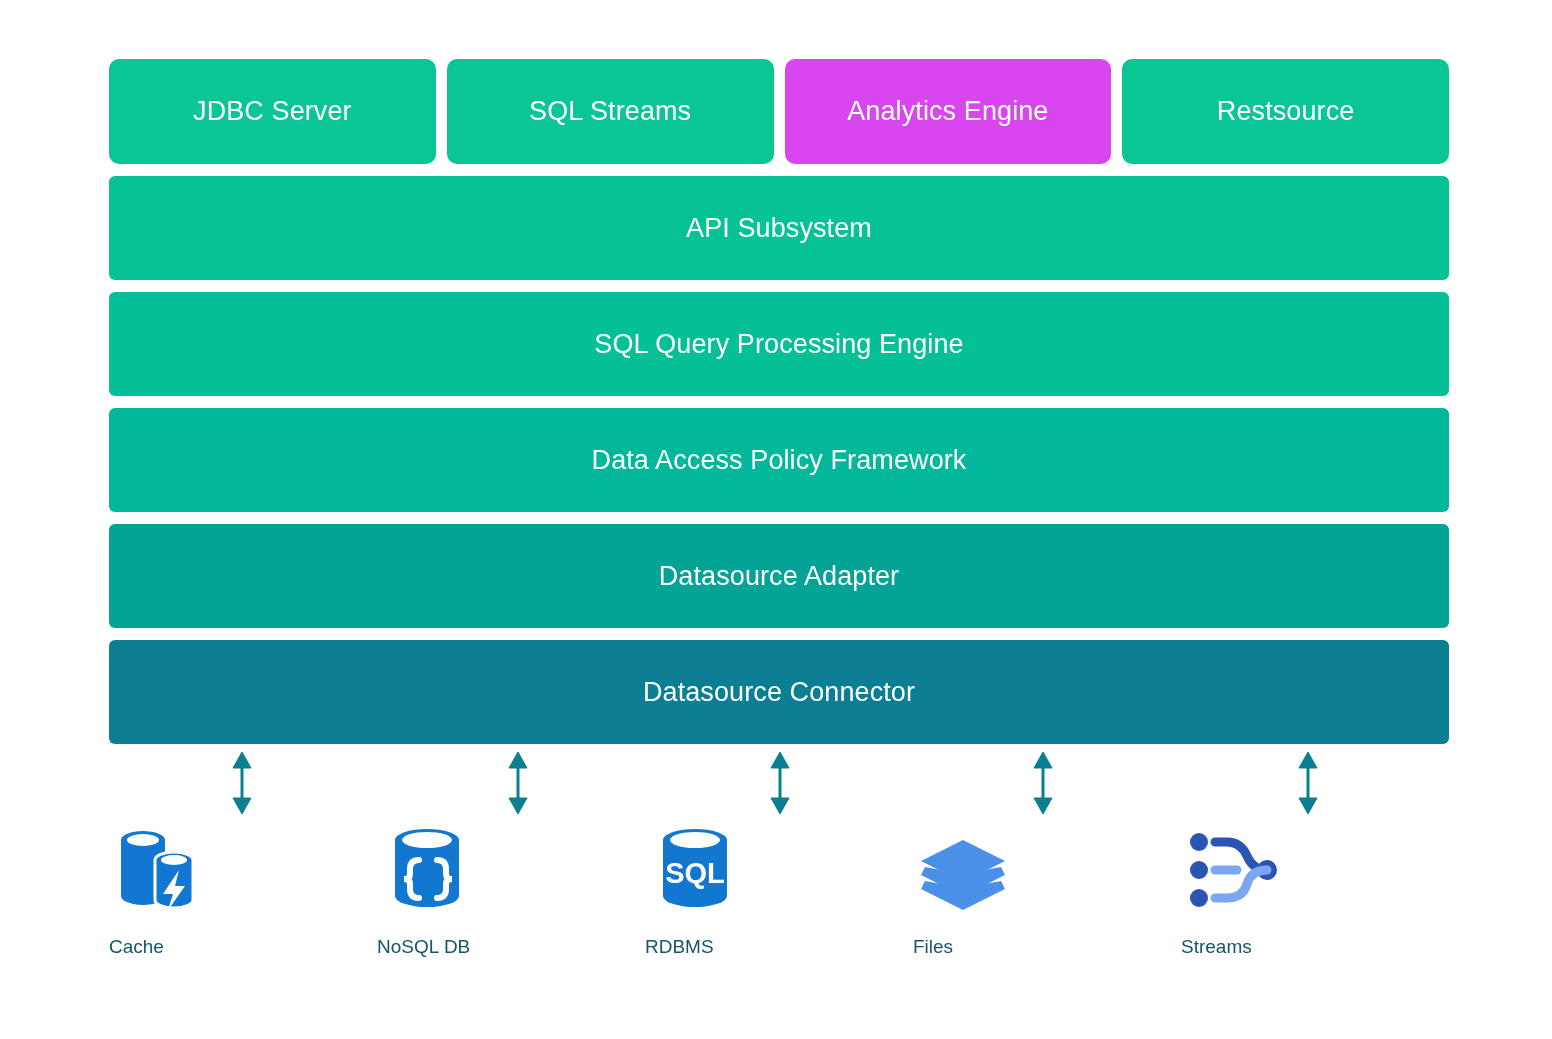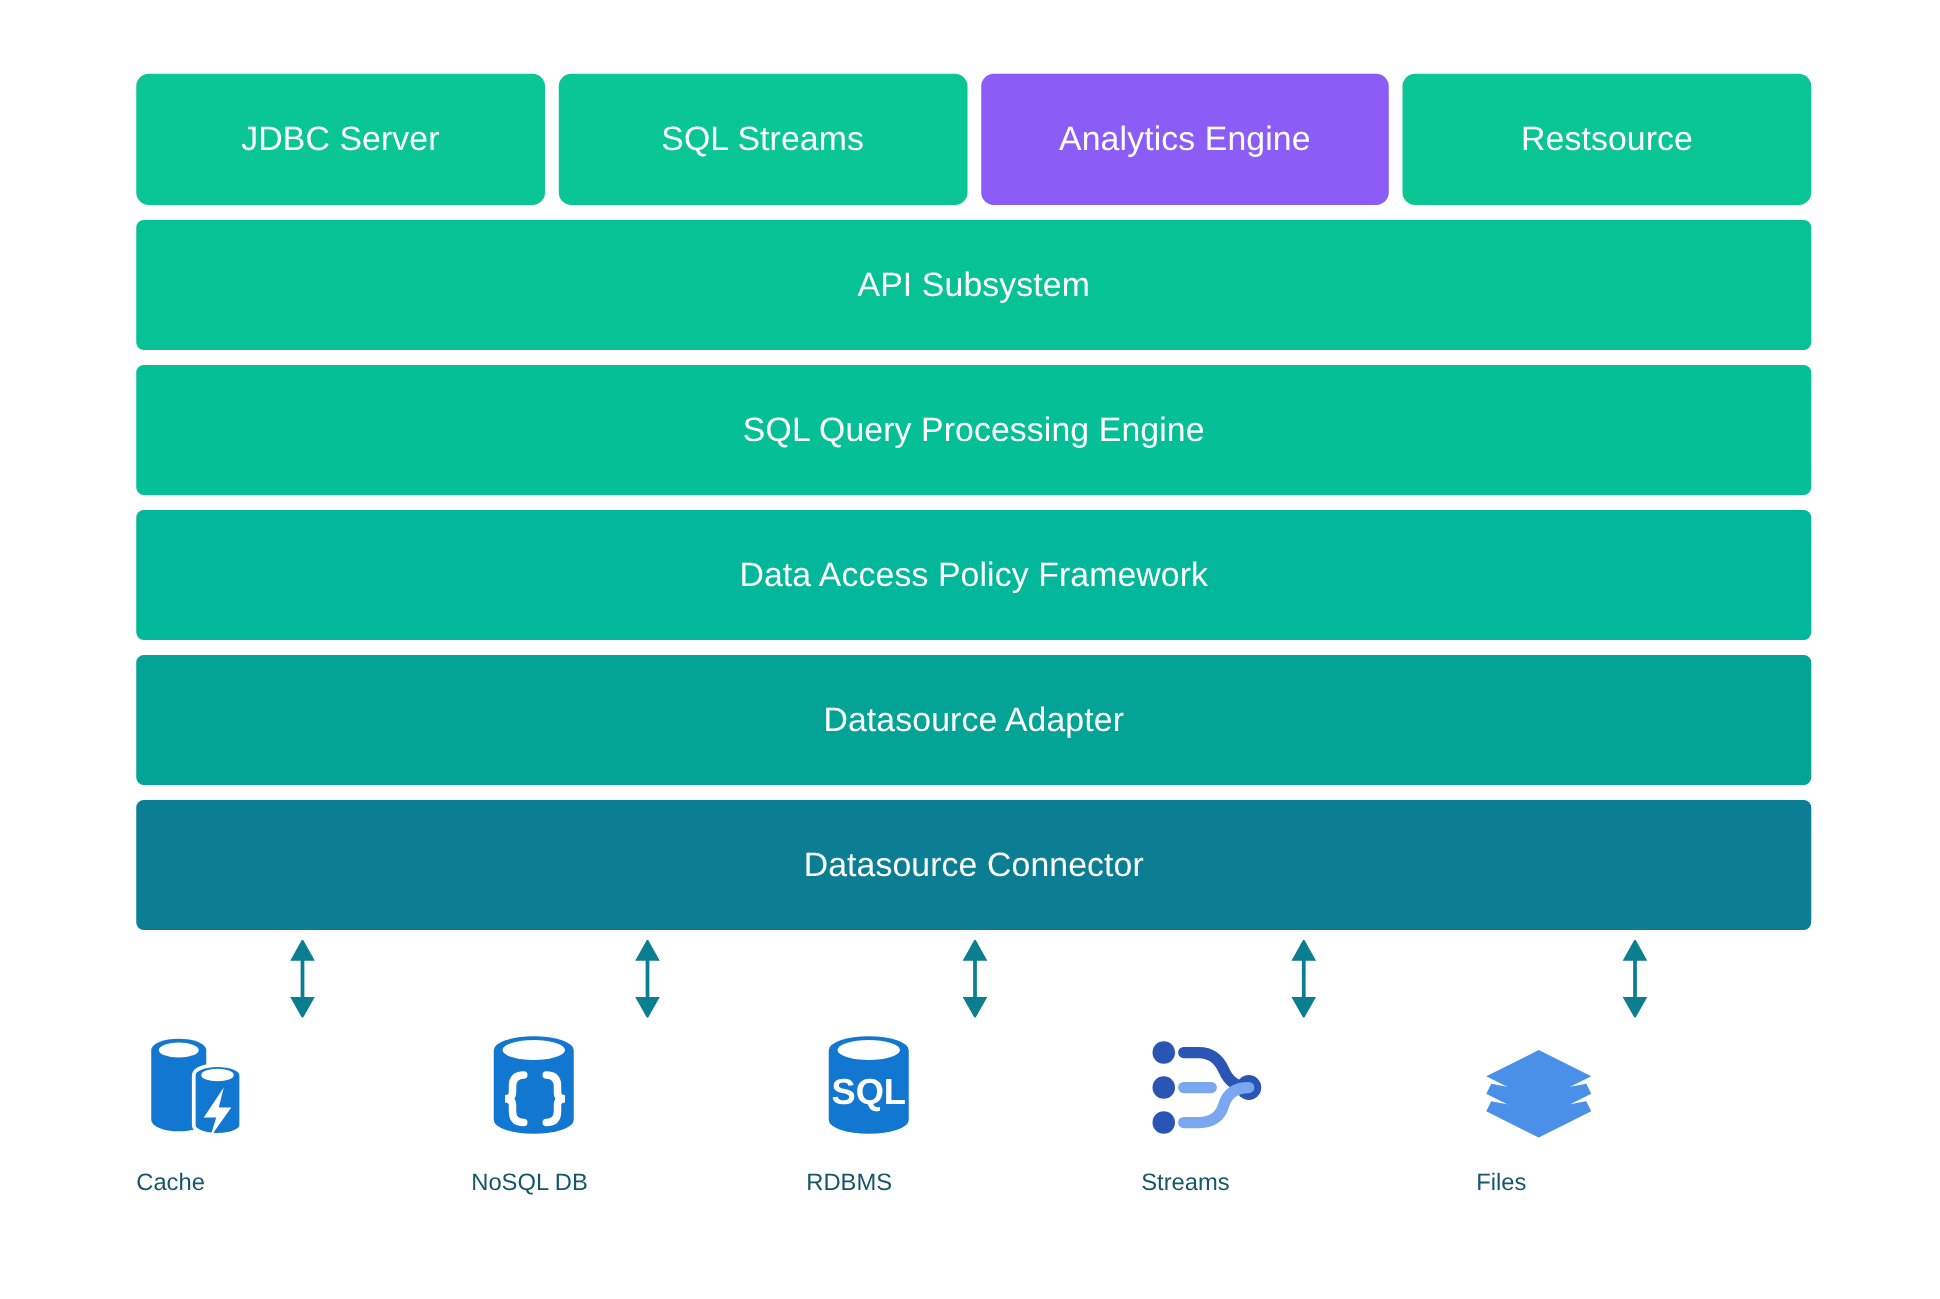--- a/index.html
+++ b/index.html
@@ -111,21 +111,21 @@
 
   <div class="stack">
 
     <div class="top-row">
       <div class="top-box" style="background:#0ac694">
         <span>JDBC Server</span>
       </div>
       <div class="top-box" style="background:#0ac694">
         <span>SQL Streams</span>
       </div>
-      <div class="top-box" style="background:#8b5cf6">
+      <div class="top-box" style="background:#d946ef">
         <span>Analytics Engine</span>
       </div>
       <div class="top-box" style="background:#0ac694">
         <span>Restsource</span>
       </div>
     </div>
 
     <div class="band" style="background:#06c295">
       <span>API Subsystem</span>
     </div>
@@ -222,43 +222,43 @@
           <ellipse cx="50" cy="22" rx="25" ry="8" fill="#ffffff"></ellipse>
           <text x="50" y="65" text-anchor="middle" fill="#ffffff" font-family="Liberation Sans, sans-serif" font-size="29" font-weight="bold">SQL</text>
         </svg>
       </div>
       <div class="source-label">RDBMS</div>
     </div>
 
     <div class="source">
       <div class="source-icon">
         <svg viewBox="0 0 100 100" width="100" height="100">
+          <polygon points="50,22 92,43 50,64 8,43" fill="#4a90e8"></polygon>
+          <polygon points="50,56 88,49 92,57 50,78 8,57 12,49" fill="#4a90e8"></polygon>
+          <polygon points="50,70 88,63 92,71 50,92 8,71 12,63" fill="#4a90e8"></polygon>
+        </svg>
+      </div>
+      <div class="source-label">Files</div>
+    </div>
+
+    <div class="source">
+      <div class="source-icon">
+        <svg viewBox="0 0 100 100" width="100" height="100">
 
           <circle cx="18" cy="24" r="9" fill="#2a55b5"></circle>
           <circle cx="18" cy="52" r="9" fill="#2a55b5"></circle>
           <circle cx="18" cy="80" r="9" fill="#2a55b5"></circle>
 
           <circle cx="86" cy="52" r="10" fill="#2a55b5"></circle>
 
           <path d="M34 24 h12 q14 0 20 14 q6 14 20 14" fill="none" stroke="#2a55b5" stroke-width="9" stroke-linecap="round"></path>
 
           <path d="M34 52 h22" fill="none" stroke="#7aa7ef" stroke-width="9" stroke-linecap="round"></path>
 
           <path d="M34 80 h12 q16 0 20 -14 q4 -14 20 -14" fill="none" stroke="#7aa7ef" stroke-width="9" stroke-linecap="round"></path>
         </svg>
       </div>
       <div class="source-label">Streams</div>
     </div>
 
-    <div class="source">
-      <div class="source-icon">
-        <svg viewBox="0 0 100 100" width="100" height="100">
-          <polygon points="50,22 92,43 50,64 8,43" fill="#4a90e8"></polygon>
-          <polygon points="50,56 88,49 92,57 50,78 8,57 12,49" fill="#4a90e8"></polygon>
-          <polygon points="50,70 88,63 92,71 50,92 8,71 12,63" fill="#4a90e8"></polygon>
-        </svg>
-      </div>
-      <div class="source-label">Files</div>
-    </div>
-
   </div>
 
 </div>
 
 </body></html>

